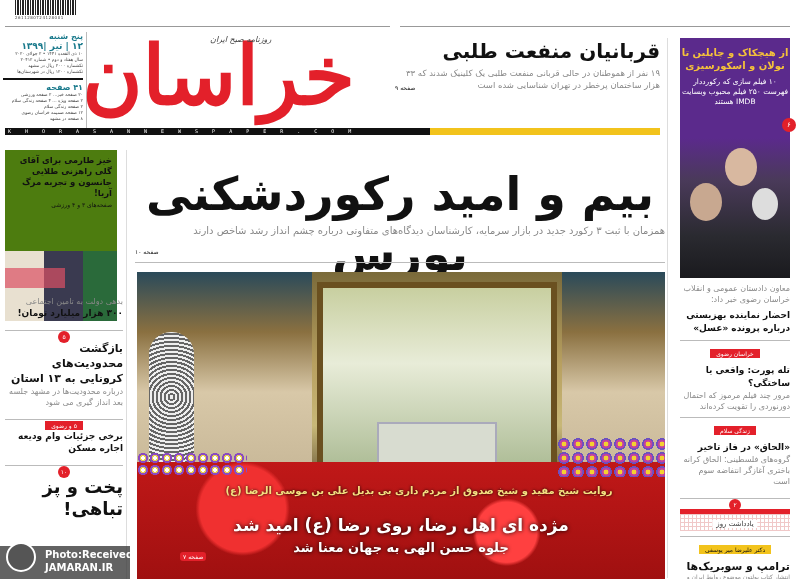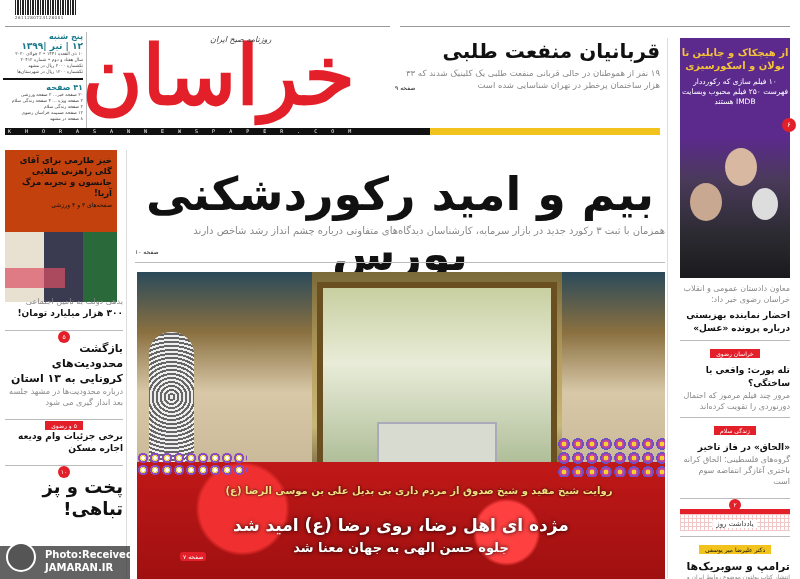--- a/index.html
+++ b/index.html
@@ -49,21 +49,21 @@
 .hero .lattice{position:absolute;left:12px;top:60px;width:45px;height:130px;border-radius:22px 22px 0 0;background:repeating-radial-gradient(circle at 50% 50%,#eee 0 2px,#666 2px 4px)}
 .hero .tomb{position:absolute;left:240px;top:150px;width:120px;height:60px;background:#d8dcd0;border:2px solid #aab}
 .hero .petals{position:absolute;left:0;top:190px;width:528px;height:117px;background:radial-gradient(circle at 20% 40%,#f03030 0 10%,transparent 11%),radial-gradient(circle at 70% 60%,#ff4040 0 8%,transparent 9%),linear-gradient(180deg,#c01818,#a01010)}
 .hero .flowers-l{position:absolute;left:0;top:180px;width:110px;height:25px;background:radial-gradient(circle,#fff 0 20%,#e8d050 21% 40%,#8a4ac0 41% 60%,transparent 61%);background-size:12px 12px}
 .hero .flowers-r{position:absolute;left:420px;top:165px;width:108px;height:40px;background:radial-gradient(circle,#f5d030 0 25%,#c040a0 26% 45%,#6a50c0 46% 60%,transparent 61%);background-size:14px 14px}
 .cap1{left:137px;top:485px;width:564px;direction:rtl;text-align:center;color:#f5e080;font-size:10px;font-weight:bold;text-shadow:0 0 3px #000}
 .cap2{left:137px;top:515px;width:528px;direction:rtl;text-align:center;color:#fff;font-size:17px;font-weight:bold;text-shadow:0 0 4px #000}
 .cap3{left:137px;top:540px;width:528px;direction:rtl;text-align:center;color:#fff;font-size:13px;font-weight:bold;text-shadow:0 0 4px #000}
 .heropg{left:180px;top:552px;font-size:6px;color:#fff;background:#e3202a;padding:1px 3px;border-radius:3px}
 .leftcol{left:5px;top:150px;width:118px;direction:rtl;text-align:right}
-.yellow{left:5px;top:150px;width:112px;height:152px;background:#c2410c;direction:rtl;text-align:right;padding:5px;overflow:hidden}
+.yellow{left:5px;top:150px;width:112px;height:171px;background:#4d7c0f;direction:rtl;text-align:right;padding:5px;overflow:hidden}
 .yellow .t{font-size:8.5px;font-weight:bold;line-height:11px;color:#111}
 .yellow .pg{font-size:6px;color:#111;margin-top:2px}
 .yellow .people{position:absolute;left:0;bottom:0;width:112px;height:70px;background:linear-gradient(90deg,#e8e0d0 0 35%,#3a3a50 35% 70%,#2a6a3a 70% 100%)}
 .redbox{left:5px;top:268px;width:60px;height:20px;background:rgba(220,80,100,.7)}
 .l-gray{font-size:8px;color:#888;line-height:11px}
 .l-bold{font-size:9px;font-weight:bold;line-height:12px;color:#111}
 .l-head{font-size:11px;font-weight:bold;line-height:15px;color:#111}
 .l-big{font-size:18px;font-weight:bold;line-height:22px;color:#111}
 .num{display:inline-block;width:12px;height:12px;border-radius:50%;background:#e3202a;color:#fff;font-size:6px;text-align:center;line-height:12px}
 .hr-num{position:relative;height:12px;margin:5px 0}

